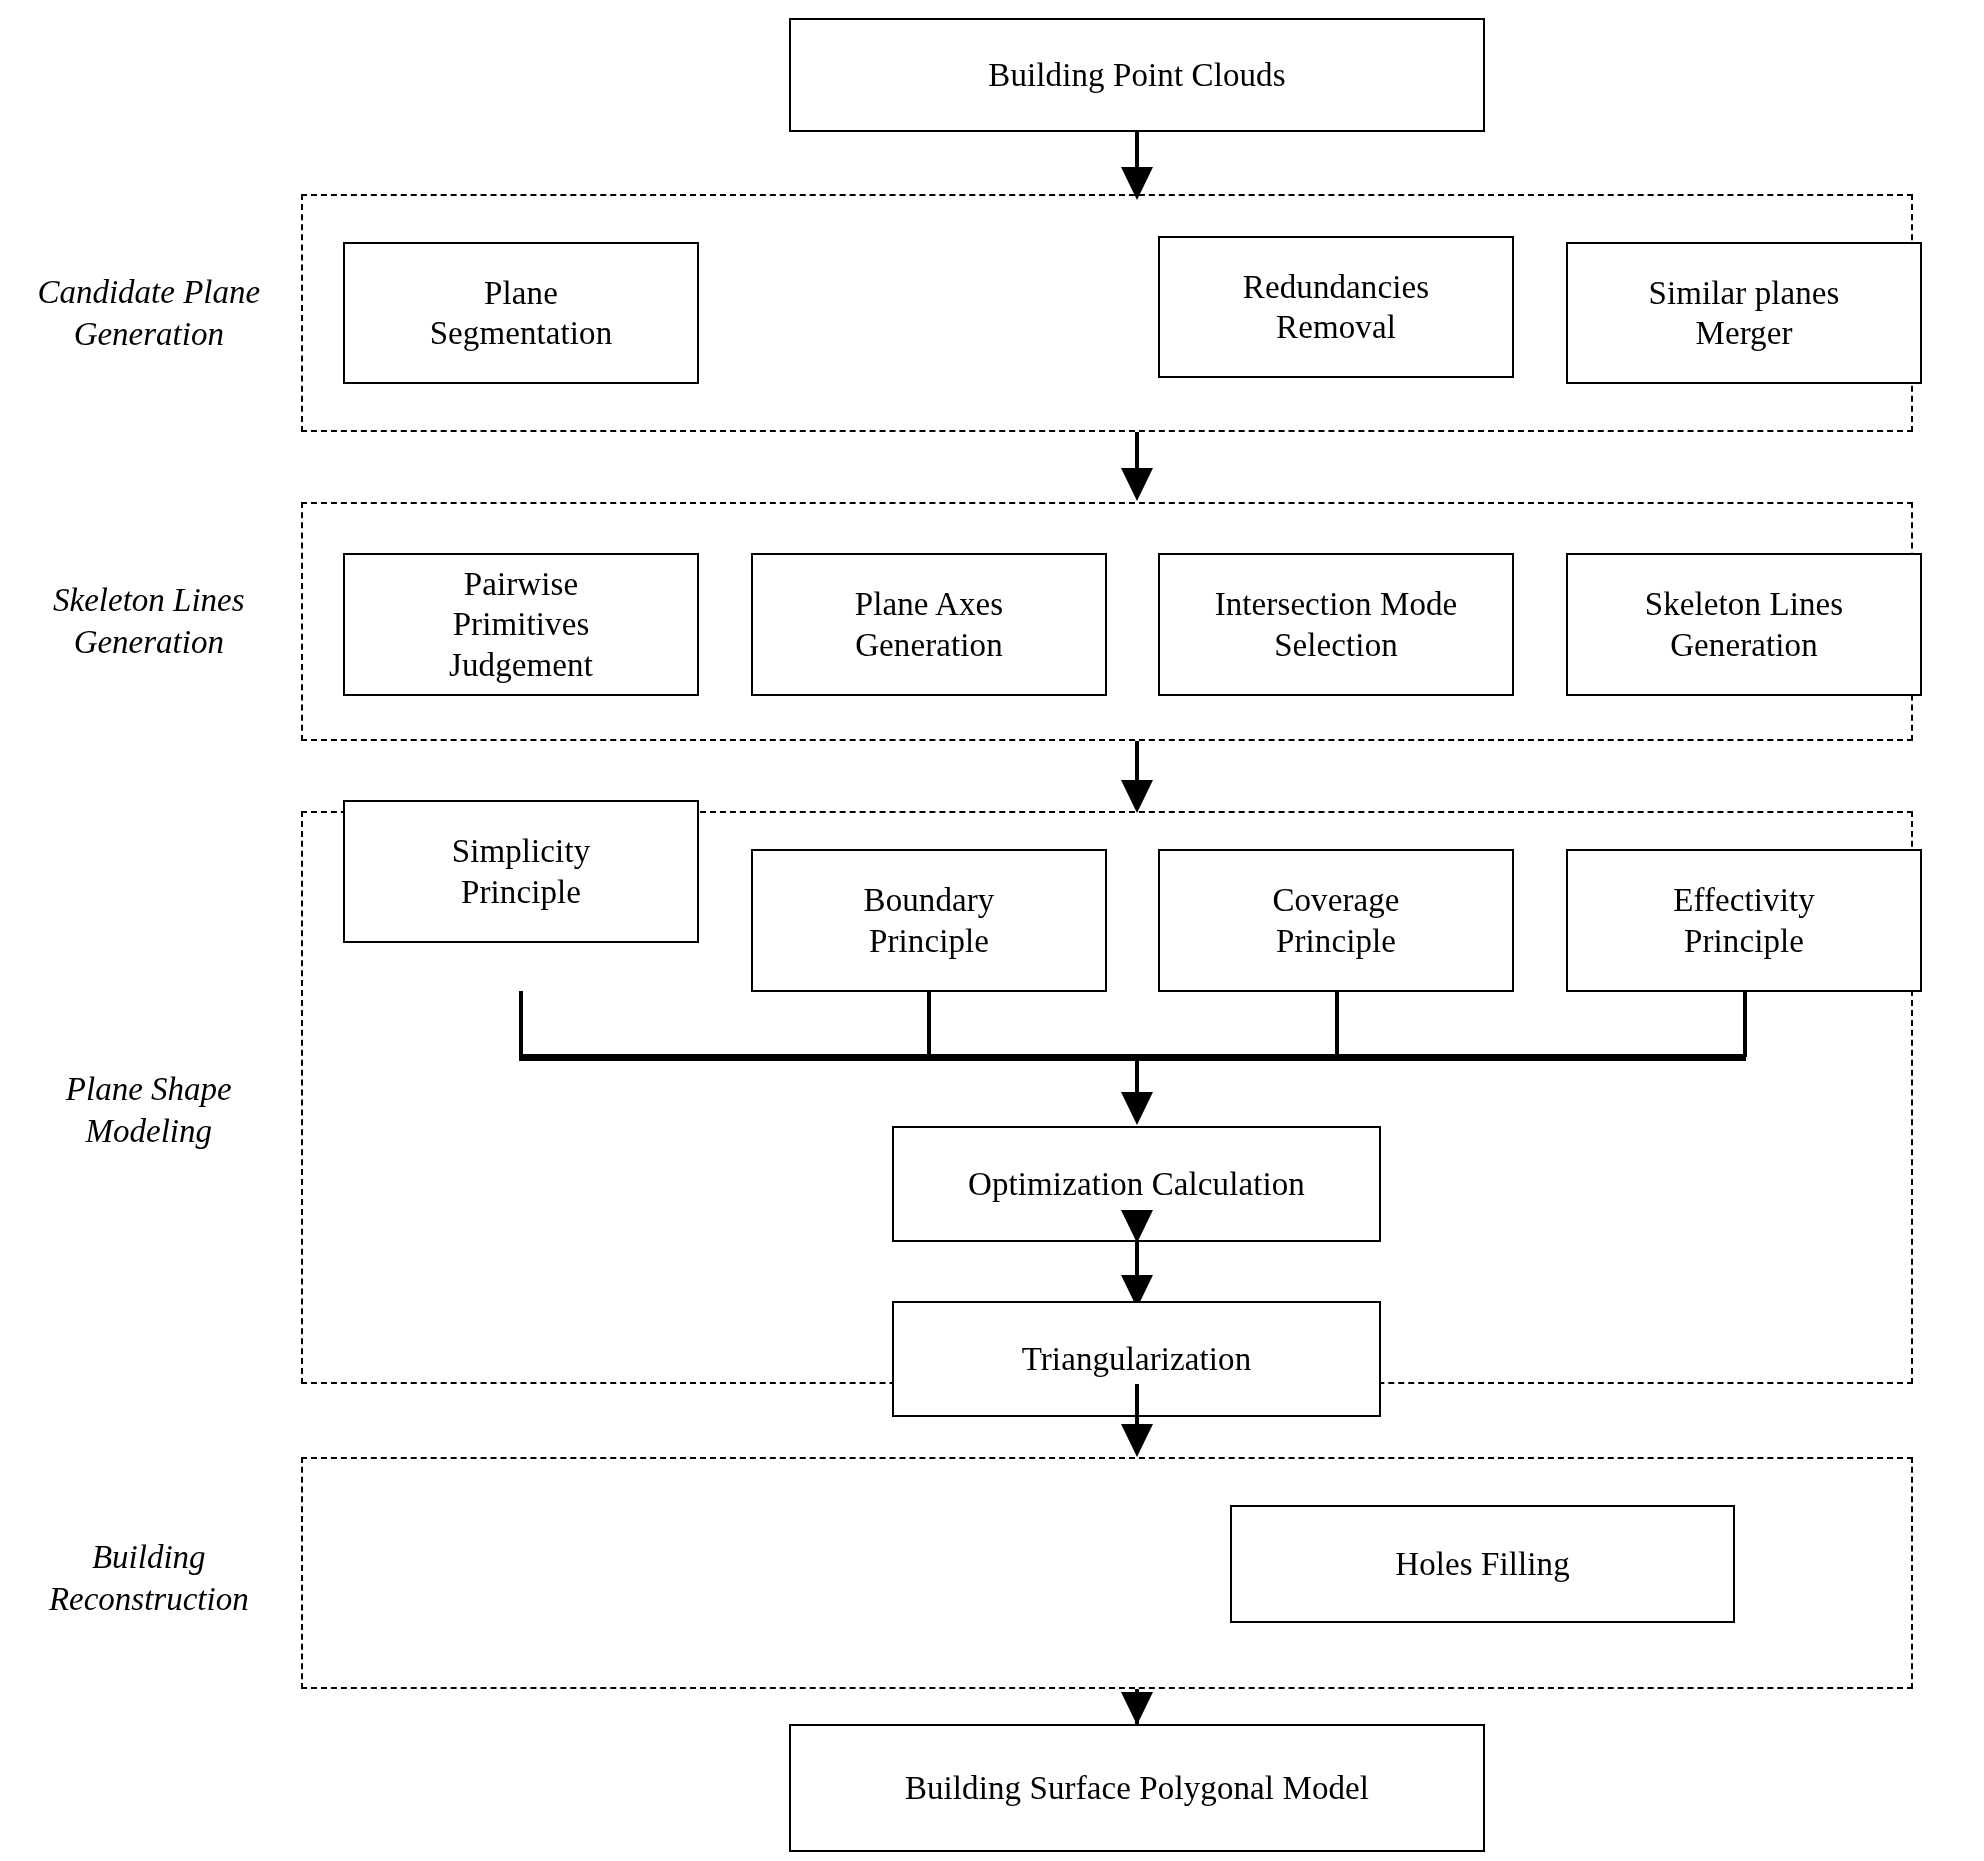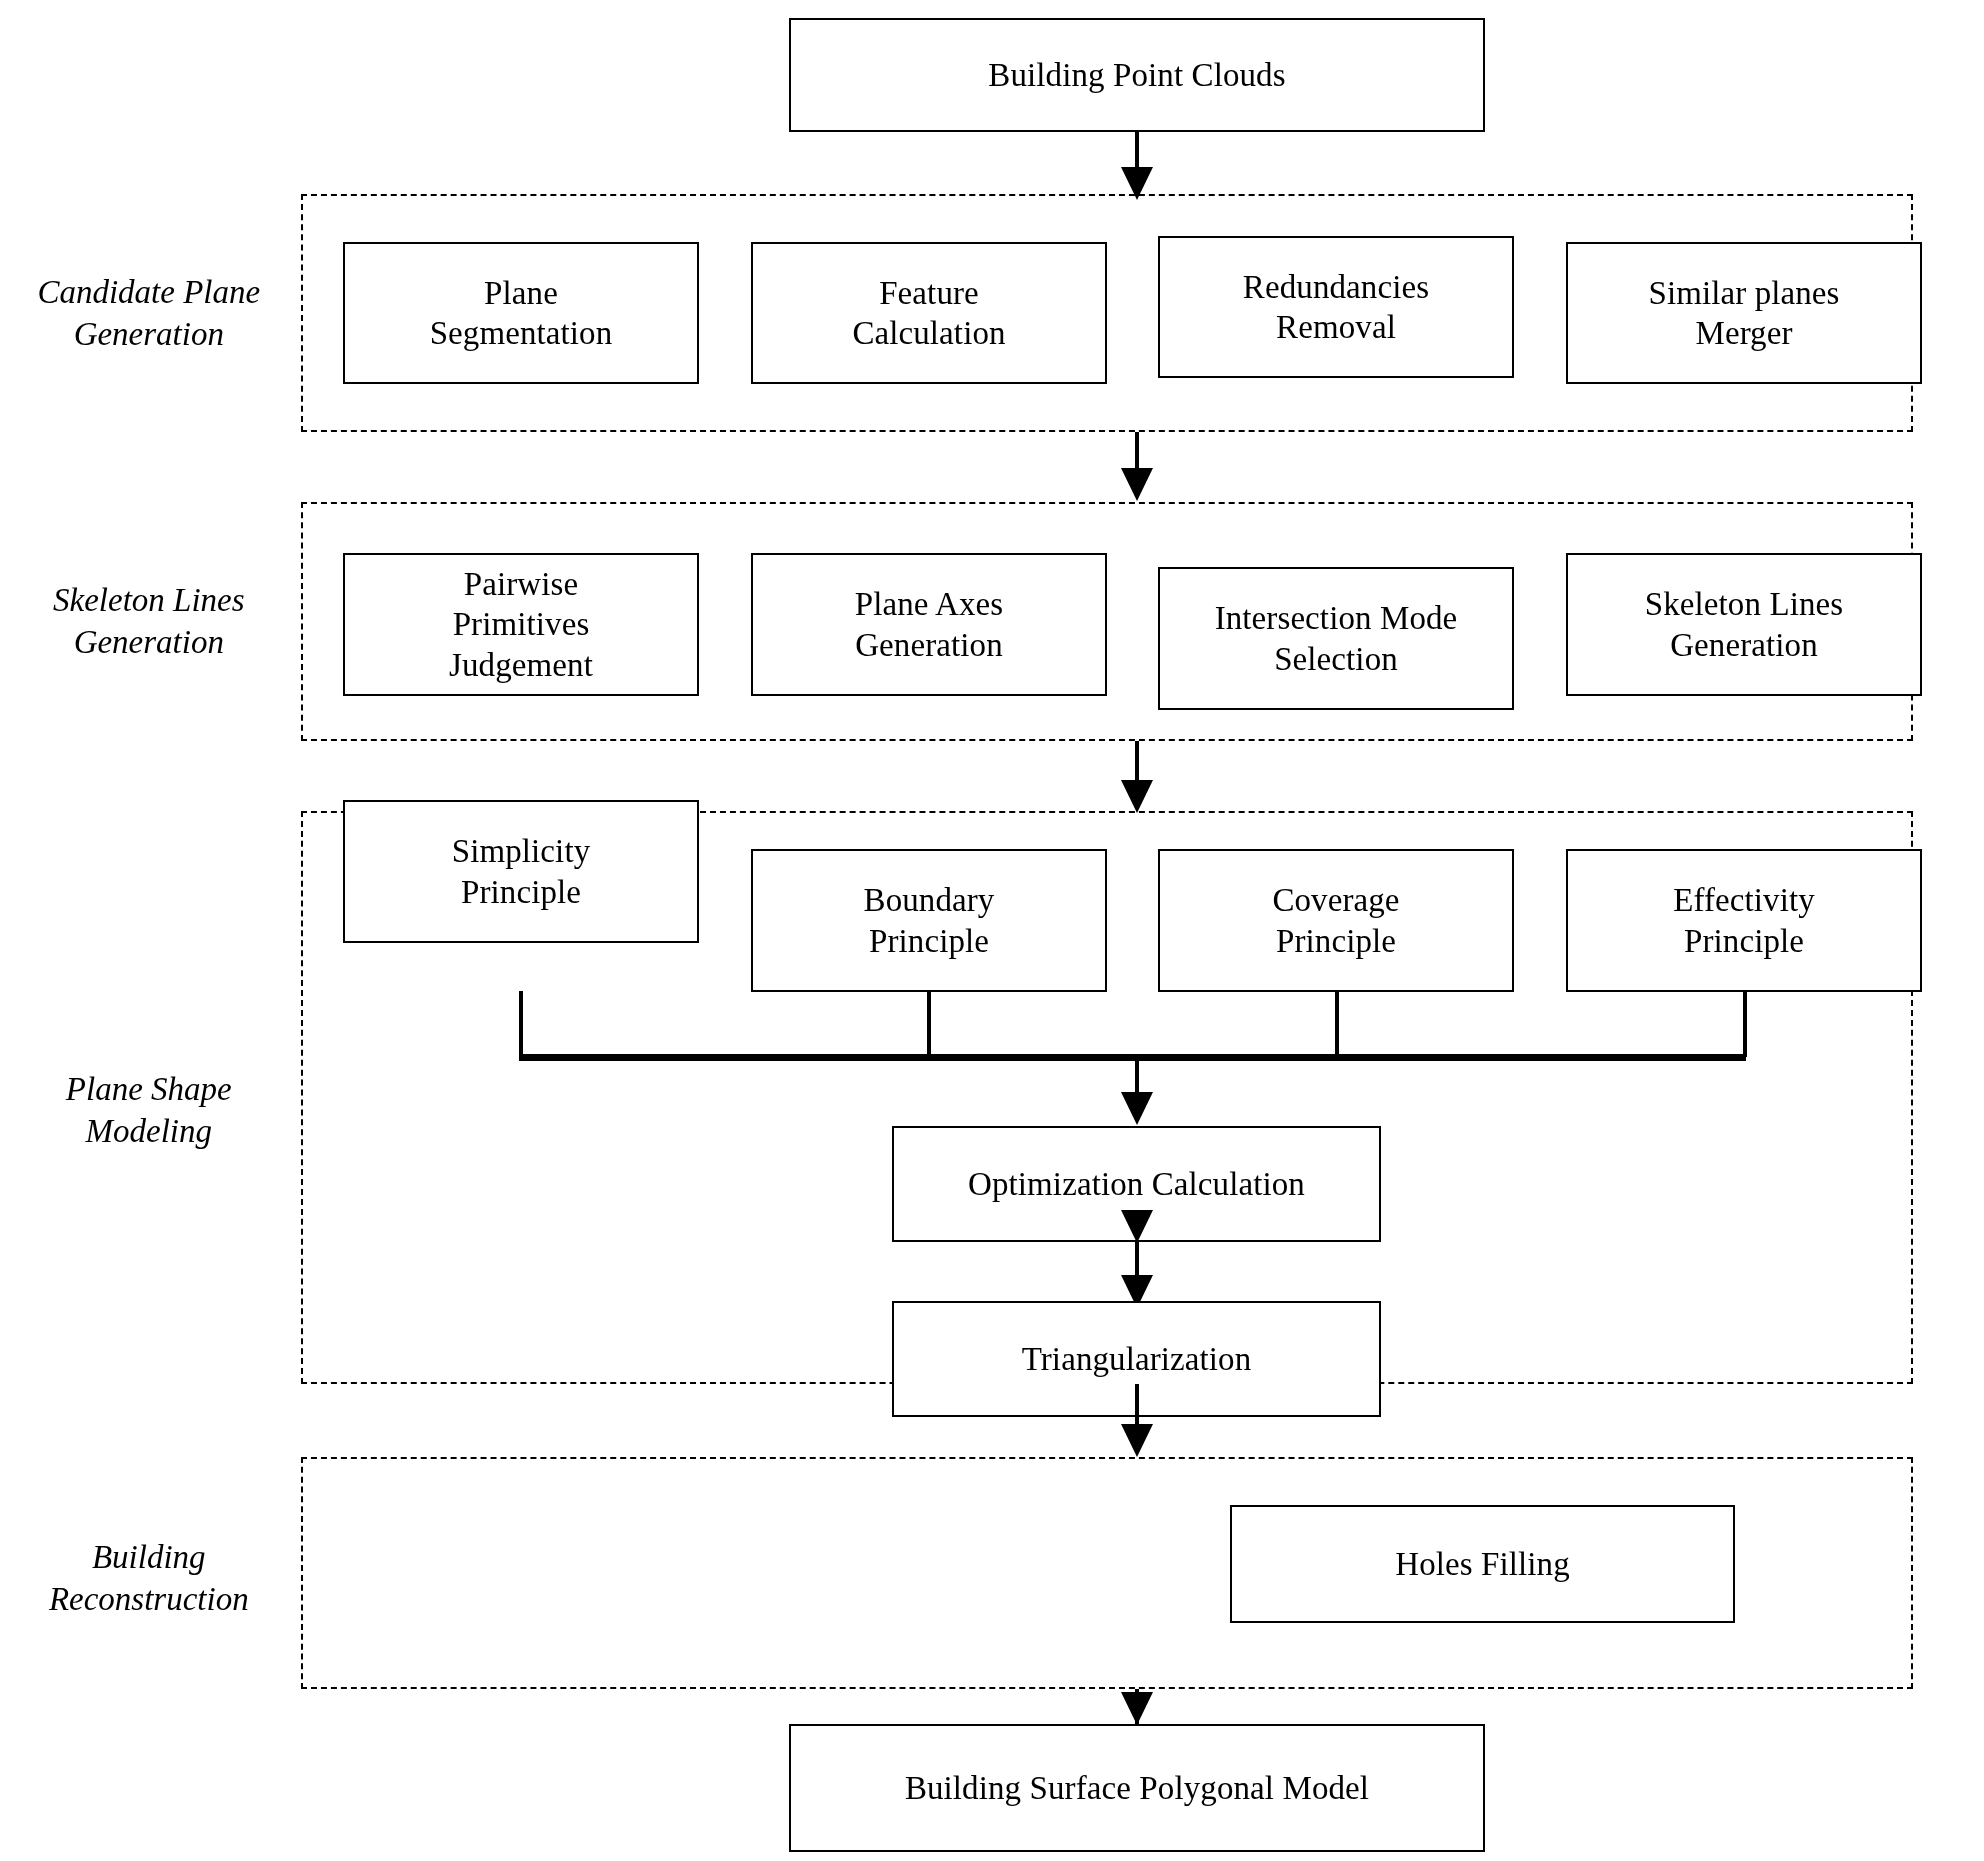--- a/index.html
+++ b/index.html
@@ -109,26 +109,20 @@
     <span class="ln">Generation</span>
   </div>
 
   <div class="box" style="left:343px; top:242px; width:356px; height:142px;">
     <span class="lines">
       <span class="ln">Plane</span>
       <span class="ln">Segmentation</span>
     </span>
   </div>
 
-  <div class="box" style="left:751px; top:242px; width:356px; height:142px;">
-    <span class="lines">
-      <span class="ln">Feature</span>
-      <span class="ln">Calculation</span>
-    </span>
-  </div>
 
   <div class="box" style="left:1158px; top:236px; width:356px; height:142px;">
     <span class="lines">
       <span class="ln">Redundancies</span>
       <span class="ln">Removal</span>
     </span>
   </div>
 
   <div class="box" style="left:1566px; top:242px; width:356px; height:142px;">
     <span class="lines">
@@ -155,21 +149,21 @@
     </span>
   </div>
 
   <div class="box" style="left:751px; top:553px; width:356px; height:143px;">
     <span class="lines">
       <span class="ln">Plane Axes</span>
       <span class="ln">Generation</span>
     </span>
   </div>
 
-  <div class="box" style="left:1158px; top:567px; width:356px; height:143px;justify-content:flex-end;">
+  <div class="box" style="left:1158px; top:553px; width:356px; height:143px;justify-content:flex-end;">
     <span class="lines">
       <span class="ln">Intersection Mode</span>
       <span class="ln">Selection</span>
     </span>
   </div>
 
   <div class="box" style="left:1566px; top:553px; width:356px; height:143px;">
     <span class="lines">
       <span class="ln">Skeleton Lines</span>
       <span class="ln">Generation</span>

